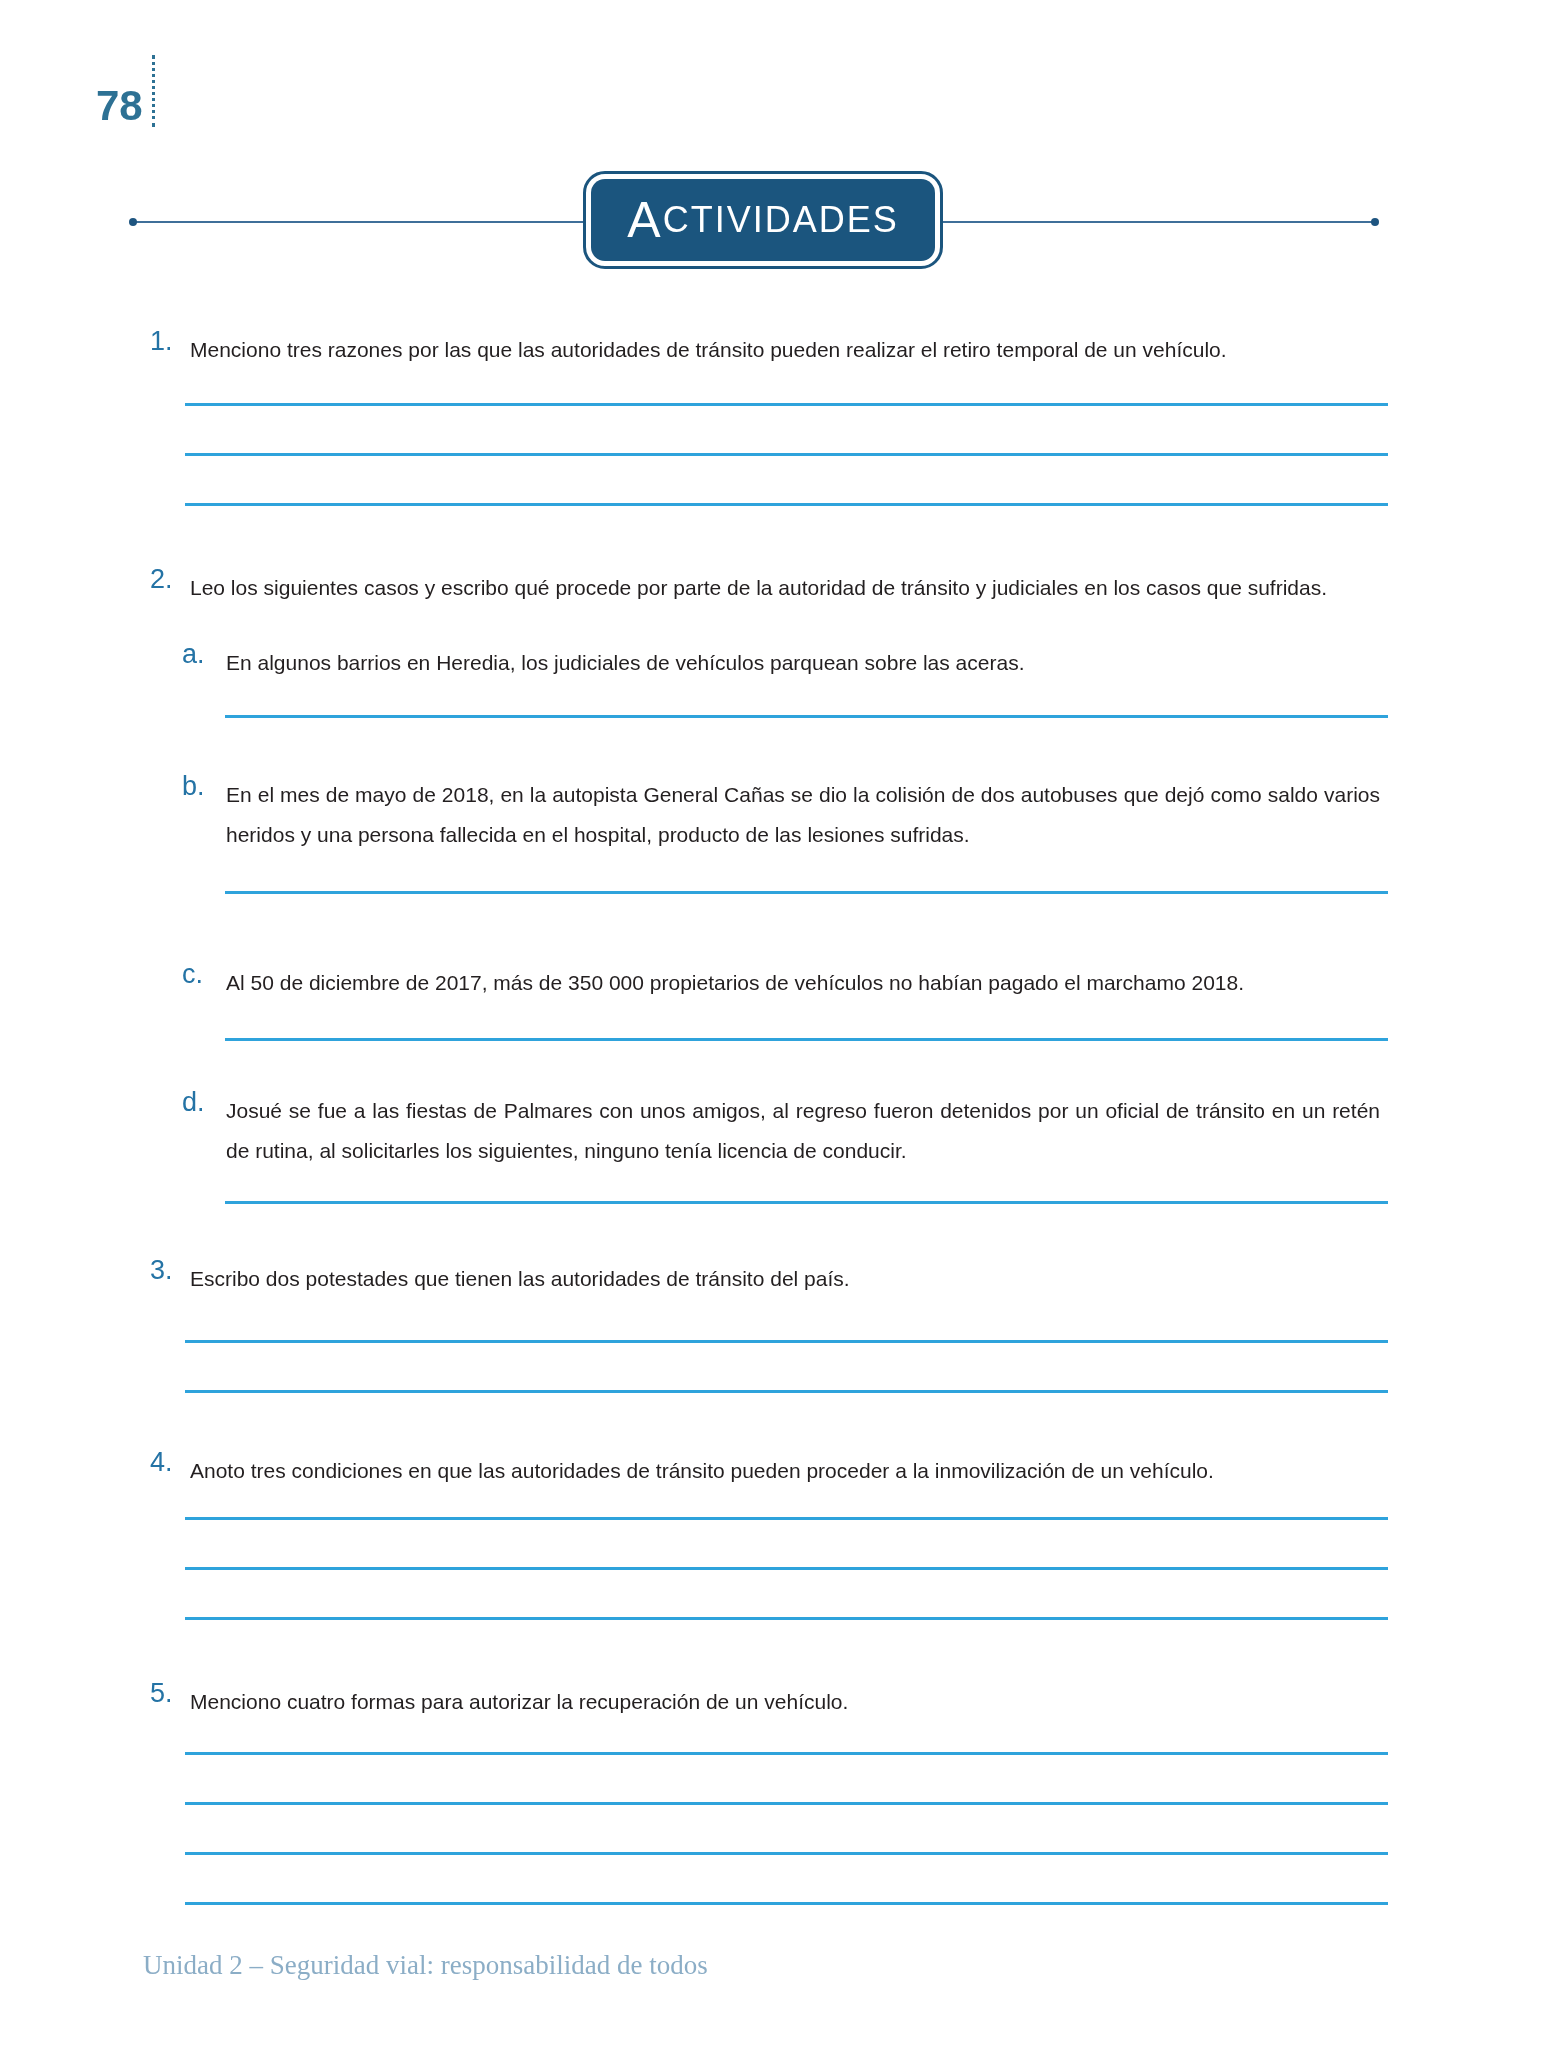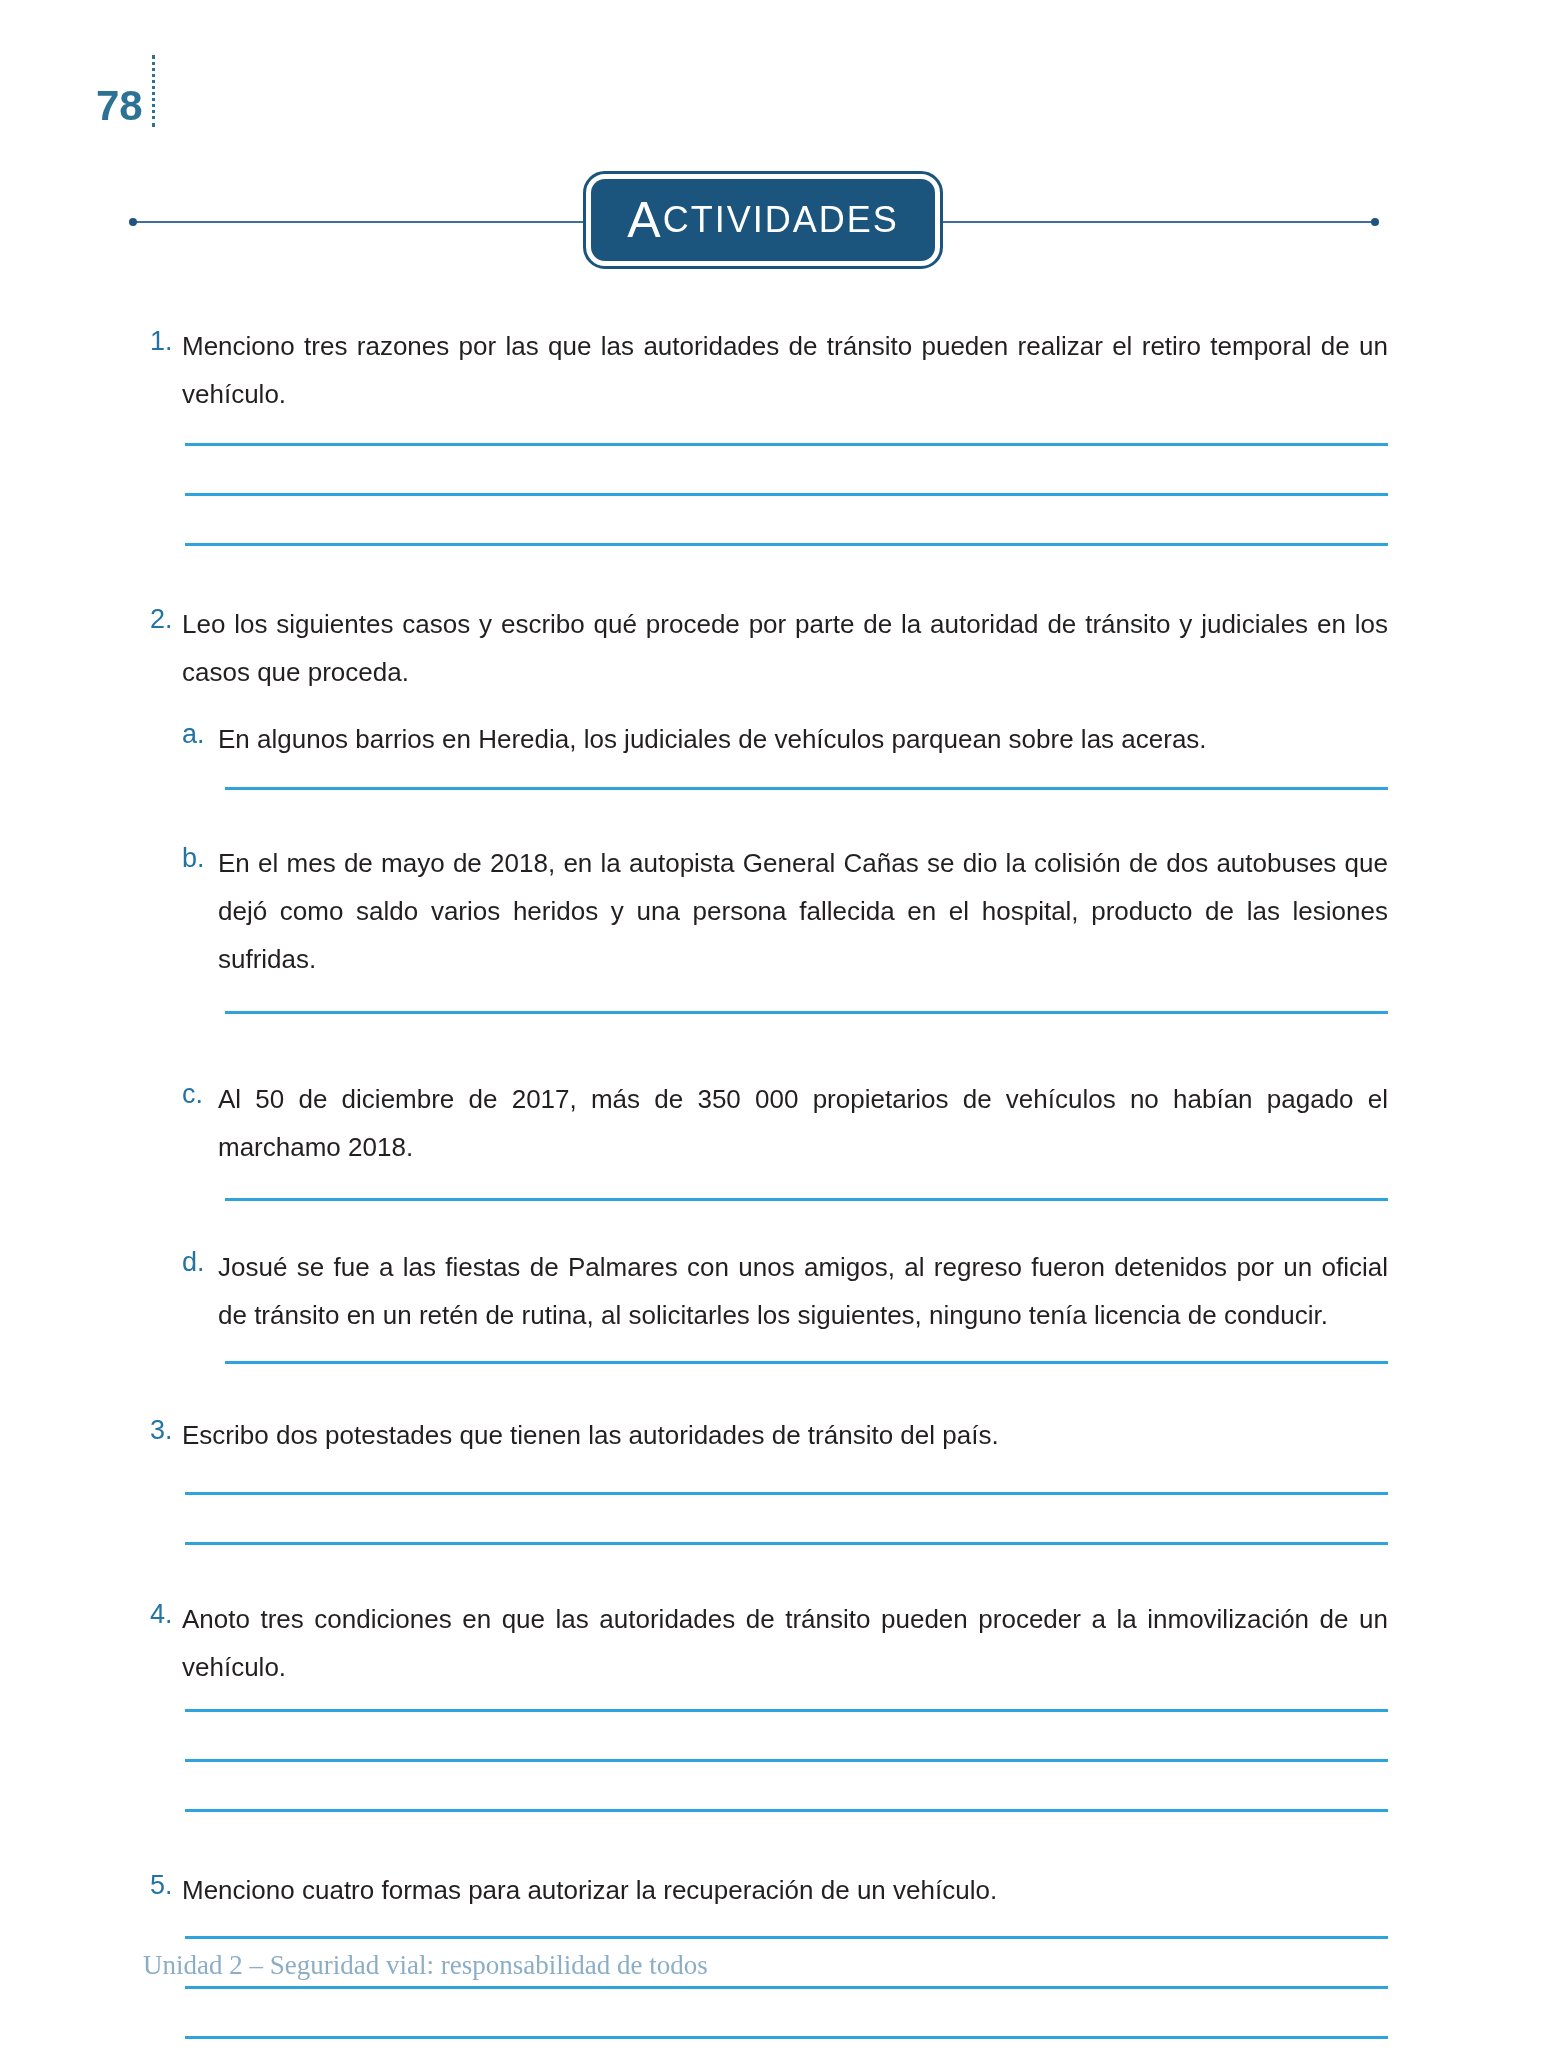--- a/index.html
+++ b/index.html
@@ -88,23 +88,23 @@
   }
   .q-row { display: flex; }
   .q-num {
     flex: 0 0 32px;
     font-size: 27px;
     line-height: 38px;
     color: #2473a5;
   }
   .q-text {
     flex: 1;
-    margin: 0;
-    font-size: 26px;
-    line-height: 48px;
+    margin: 8px;
+    font-size: 21px;
+    line-height: 40px;
     text-align: justify;
   }
   .sub-row { display: flex; margin-left: 32px; }
   .sub-num {
     flex: 0 0 36px;
     font-size: 27px;
     line-height: 38px;
     color: #2473a5;
   }
   .lines { margin-left: 35px; }
@@ -152,21 +152,21 @@
     <div class="lines" style="margin-top:-22px;">
       <div class="answer-line"></div>
       <div class="answer-line"></div>
       <div class="answer-line"></div>
     </div>
   </section>
 
   <section style="margin-top:54px;">
     <div class="q-row">
       <span class="q-num">2.</span>
-      <p class="q-text">Leo los siguientes casos y escribo qué procede por parte de la autoridad de tránsito y judiciales en los casos que proceda.</p>
+      <p class="q-text">Leo los siguientes casos y escribo qué procede por parte de la autoridad de tránsito y judiciales en los casos que sufridas.</p>
     </div>
 
     <div style="margin-top:19px;">
       <div class="sub-row">
         <span class="sub-num">a.</span>
         <p class="q-text">En algunos barrios en Heredia, los judiciales de vehículos parquean sobre las aceras.</p>
       </div>
       <div class="lines sub-lines" style="margin-top:-23px;">
         <div class="answer-line"></div>
       </div>

